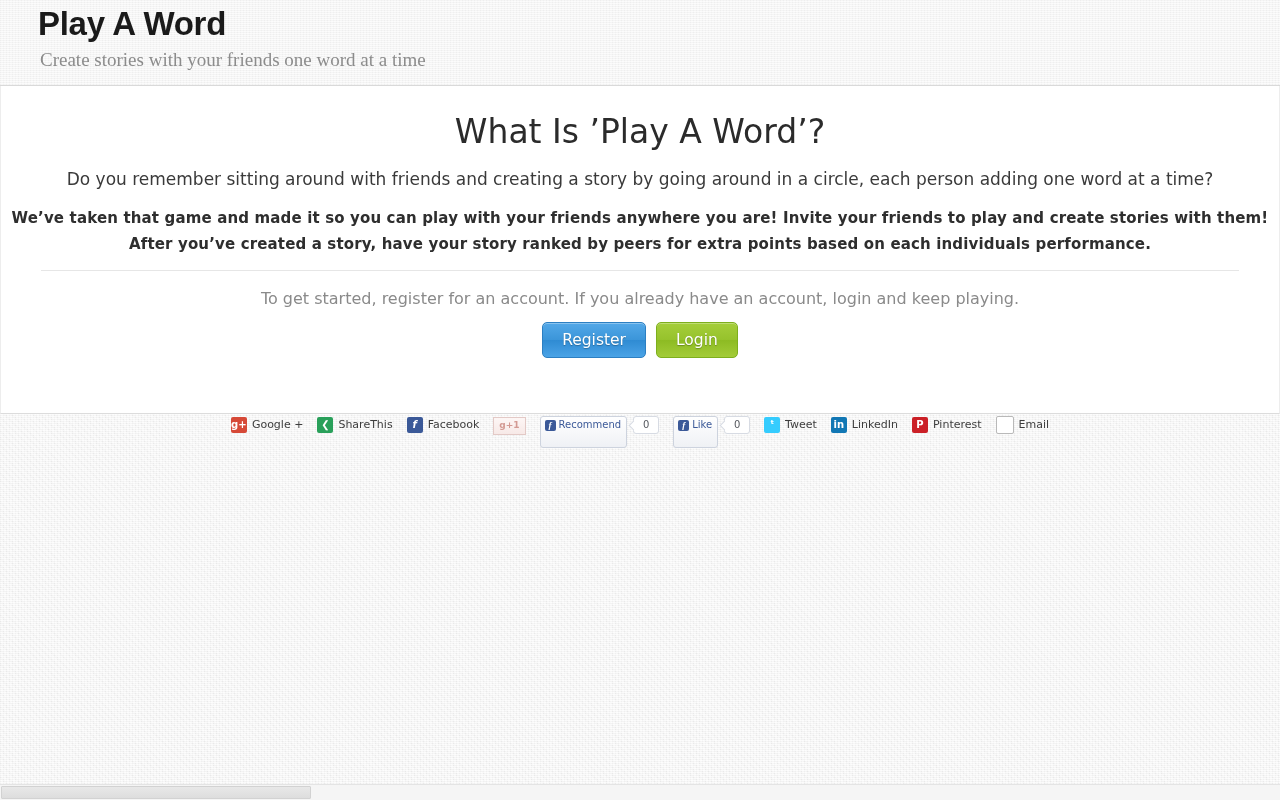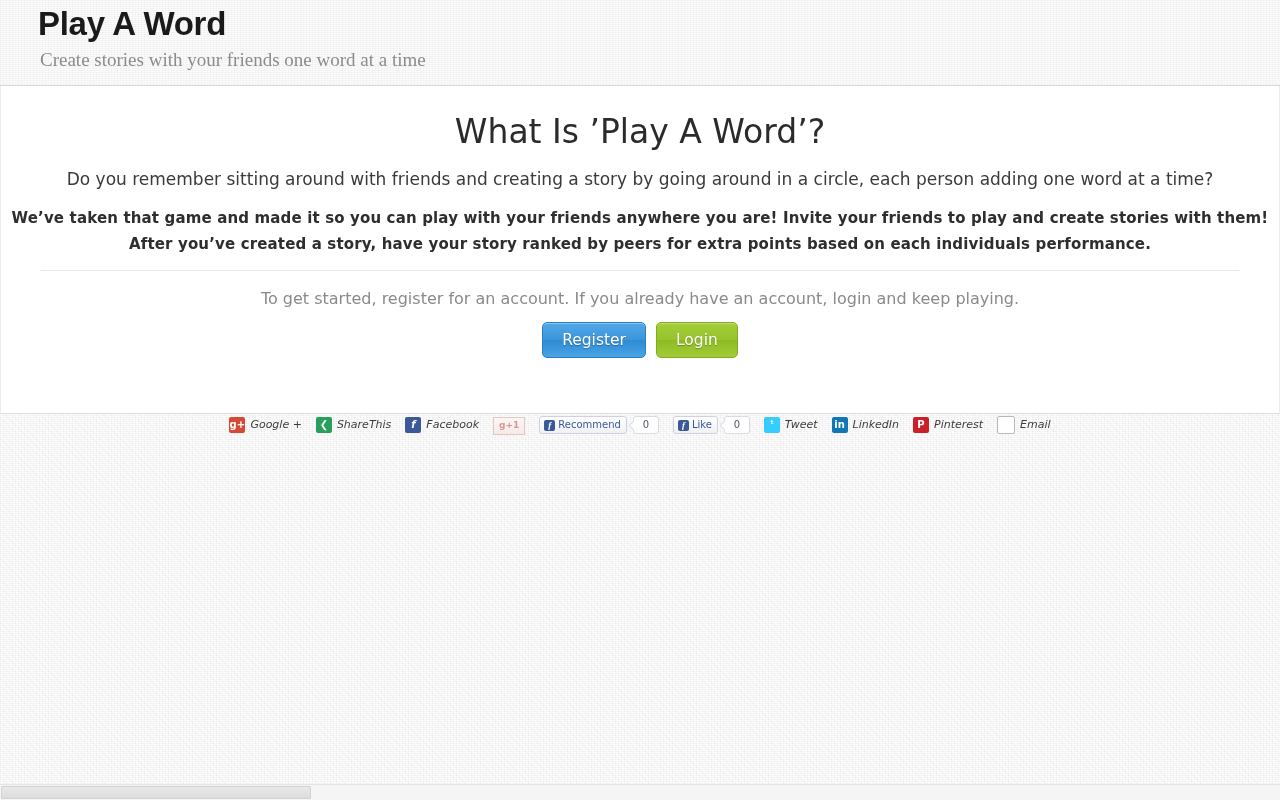--- a/index.html
+++ b/index.html
@@ -202,21 +202,20 @@
     font-size: 10px;
     line-height: 16px;
     text-align: center;
     font-weight: bold;
     font-family: "DejaVu Sans", sans-serif;
   }
   .share-item .lbl {
     display: inline-block;
     vertical-align: middle;
     line-height: 16px;
-    font-style: italic;
   }
 
   .ic-gplus { background: #d64937; }
   .ic-sharethis { background: #29a05a; }
   .ic-facebook { background: #3b5998; font-family: "Liberation Serif", serif; font-style: italic; }
   .ic-twitter { background: #35ccfe; }
   .ic-linkedin { background: #1177b4; font-size: 9px; }
   .ic-pinterest { background: #cb2027; border-radius: 8px; font-family: "Liberation Serif", serif; }
   .ic-email {
     background: #ffffff;
@@ -253,21 +252,21 @@
     vertical-align: top;
     margin-top: 1px;
     margin-right: 14px;
     font-size: 0;
     white-space: nowrap;
     cursor: pointer;
   }
   .fb-btn {
     display: inline-block;
     vertical-align: top;
-    height: 18px;
+    height: 32px;
     box-sizing: border-box;
     padding: 0 5px 0 4px;
     border: 1px solid #cdd3de;
     border-radius: 3px;
     background: linear-gradient(to bottom, #ffffff, #eff1f5);
     font-family: "DejaVu Sans", sans-serif;
     font-size: 10px;
     line-height: 16px;
     color: #3b5998;
   }

